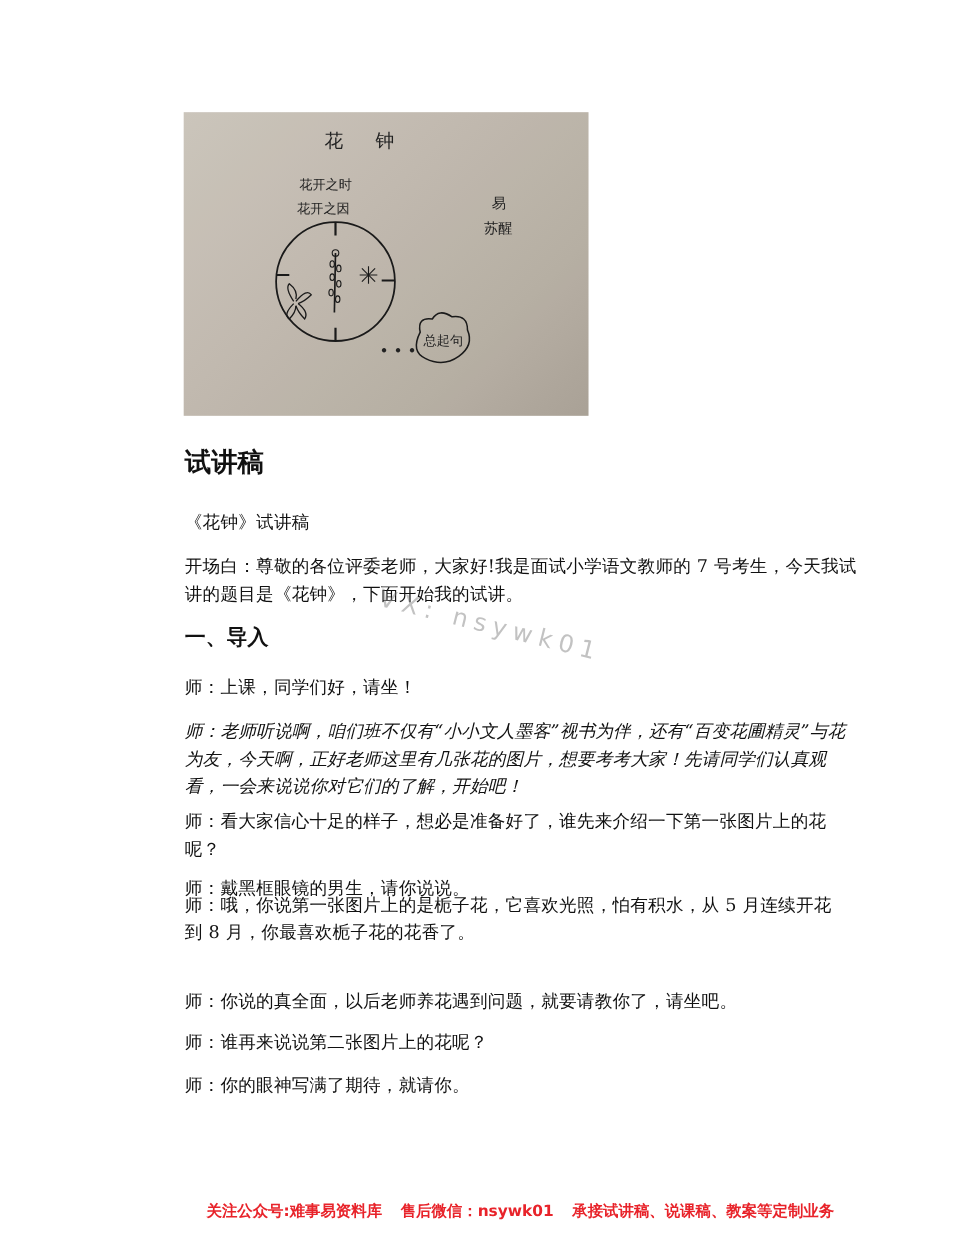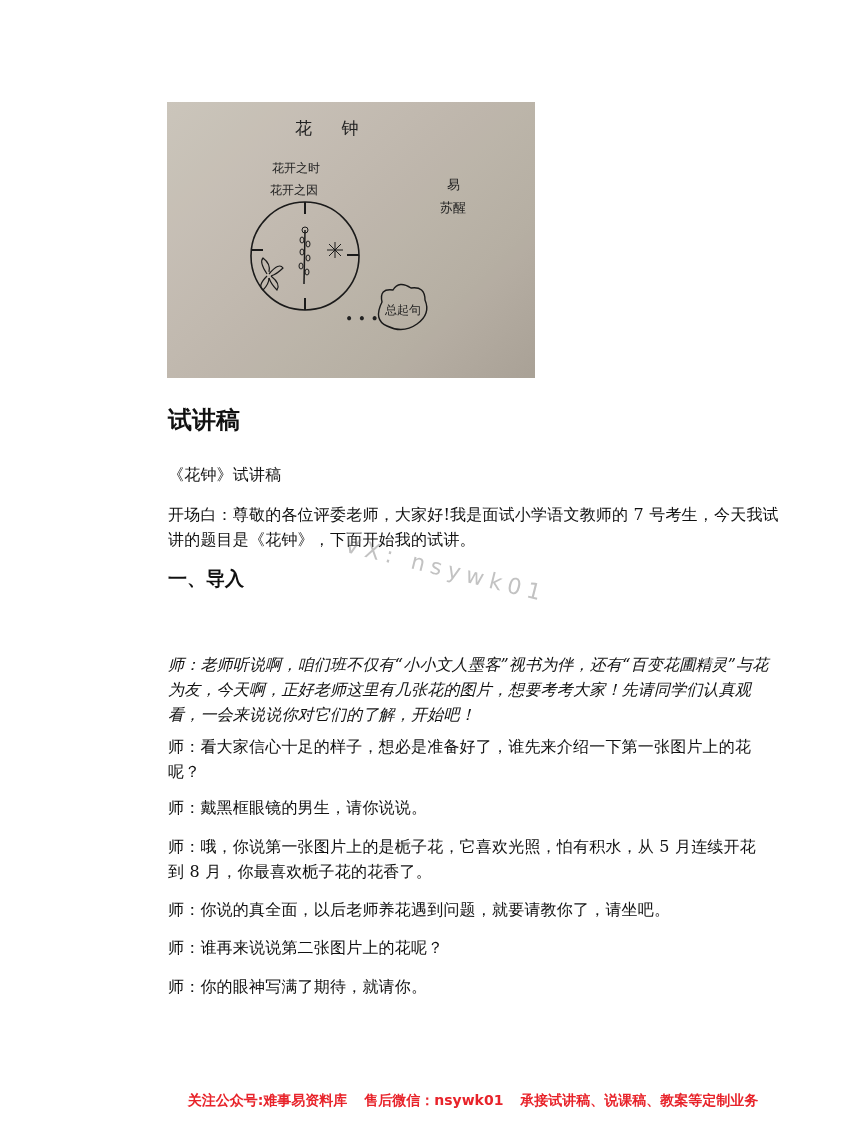--- a/index.html
+++ b/index.html
@@ -109,24 +109,25 @@
   <h1 class="h-title">试讲稿</h1>
 
   <p class="p" style="top:462px;">《花钟》试讲稿</p>
 
   <p class="p" style="top:502px; width:612px;">开场白：尊敬的各位评委老师，大家好!我是面试小学语文教师的 7 号考生，今天我试讲的题目是《花钟》，下面开始我的试讲。</p>
 
   <div class="watermark">VX: nsywk01</div>
 
   <h2 class="h-sec">一、导入</h2>
 
+  <p class="p" style="top:612px;">师：上课，同学们好，请坐！</p>
   <p class="p" style="top:652px; width:612px;font-style:italic;">师：老师听说啊，咱们班不仅有“小小文人墨客”视书为伴，还有“百变花圃精灵”与花为友，今天啊，正好老师这里有几张花的图片，想要考考大家！先请同学们认真观看，一会来说说你对它们的了解，开始吧！</p>
   <p class="p" style="top:734px; width:612px;">师：看大家信心十足的样子，想必是准备好了，谁先来介绍一下第一张图片上的花呢？</p>
   <p class="p" style="top:795px;">师：戴黑框眼镜的男生，请你说说。</p>
-  <p class="p" style="top:834px; width:600px;">师：哦，你说第一张图片上的是栀子花，它喜欢光照，怕有积水，从 5 月连续开花到 8 月，你最喜欢栀子花的花香了。</p>
+  <p class="p" style="top:810px; width:600px;">师：哦，你说第一张图片上的是栀子花，它喜欢光照，怕有积水，从 5 月连续开花到 8 月，你最喜欢栀子花的花香了。</p>
   <p class="p" style="top:897px;">师：你说的真全面，以后老师养花遇到问题，就要请教你了，请坐吧。</p>
   <p class="p" style="top:974px;">师：你的眼神写满了期待，就请你。</p>
   <p class="p" style="top:935px;">师：谁再来说说第二张图片上的花呢？</p>
 
   <div class="footer">
     <span>关注公众号:难事易资料库</span>
     <span>售后微信：nsywk01</span>
     <span>承接试讲稿、说课稿、教案等定制业务</span>
   </div>
 </div>

